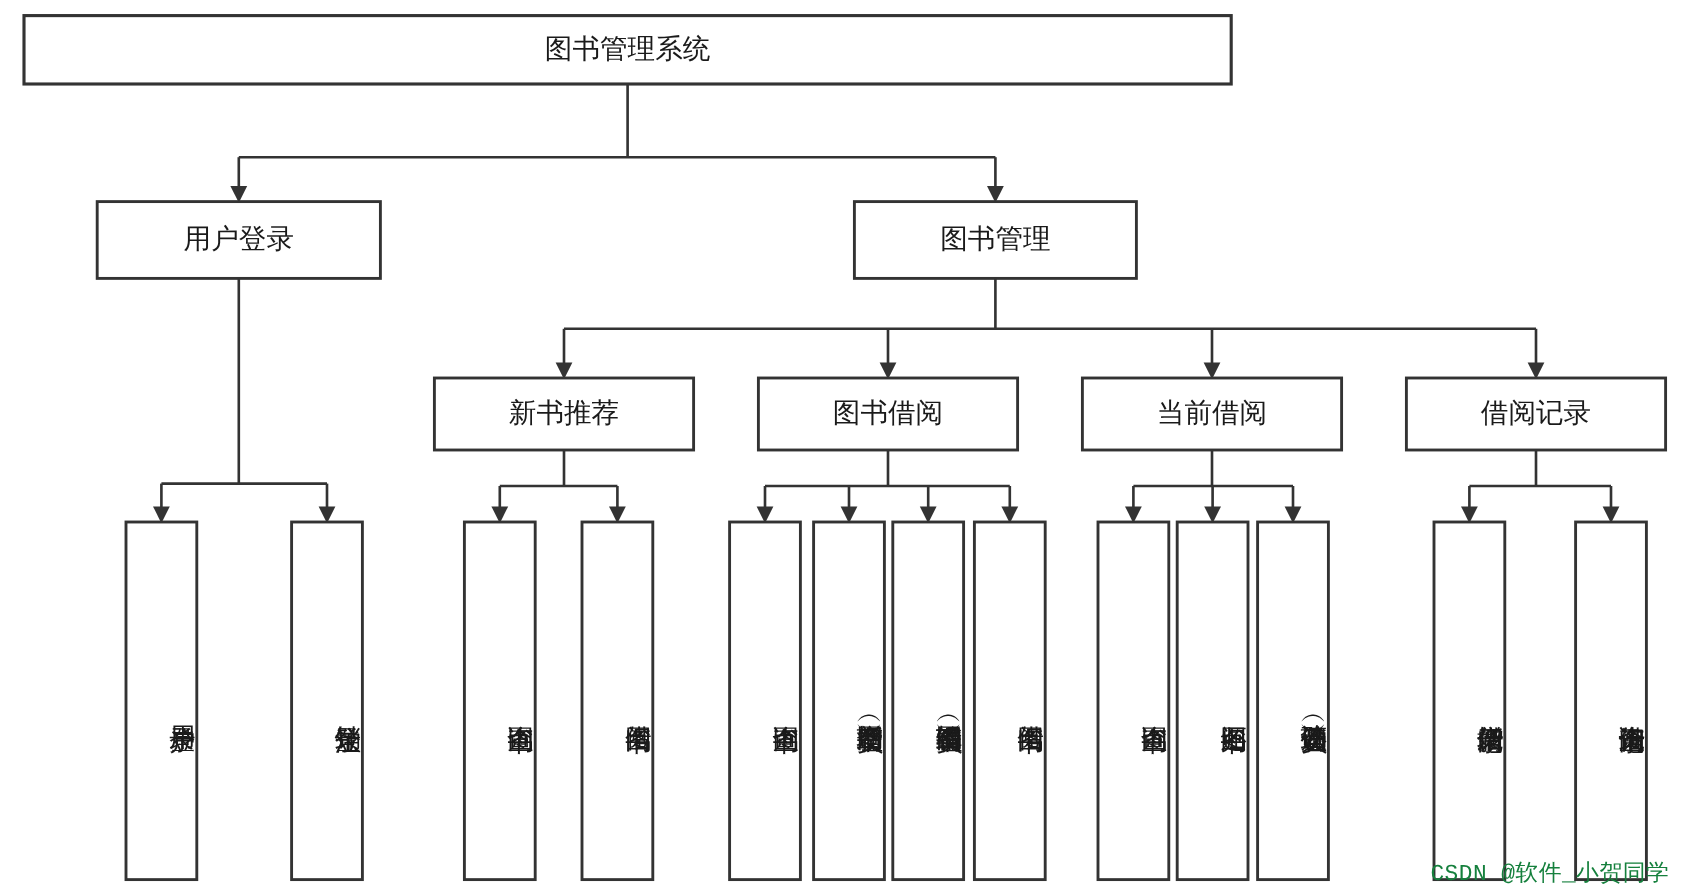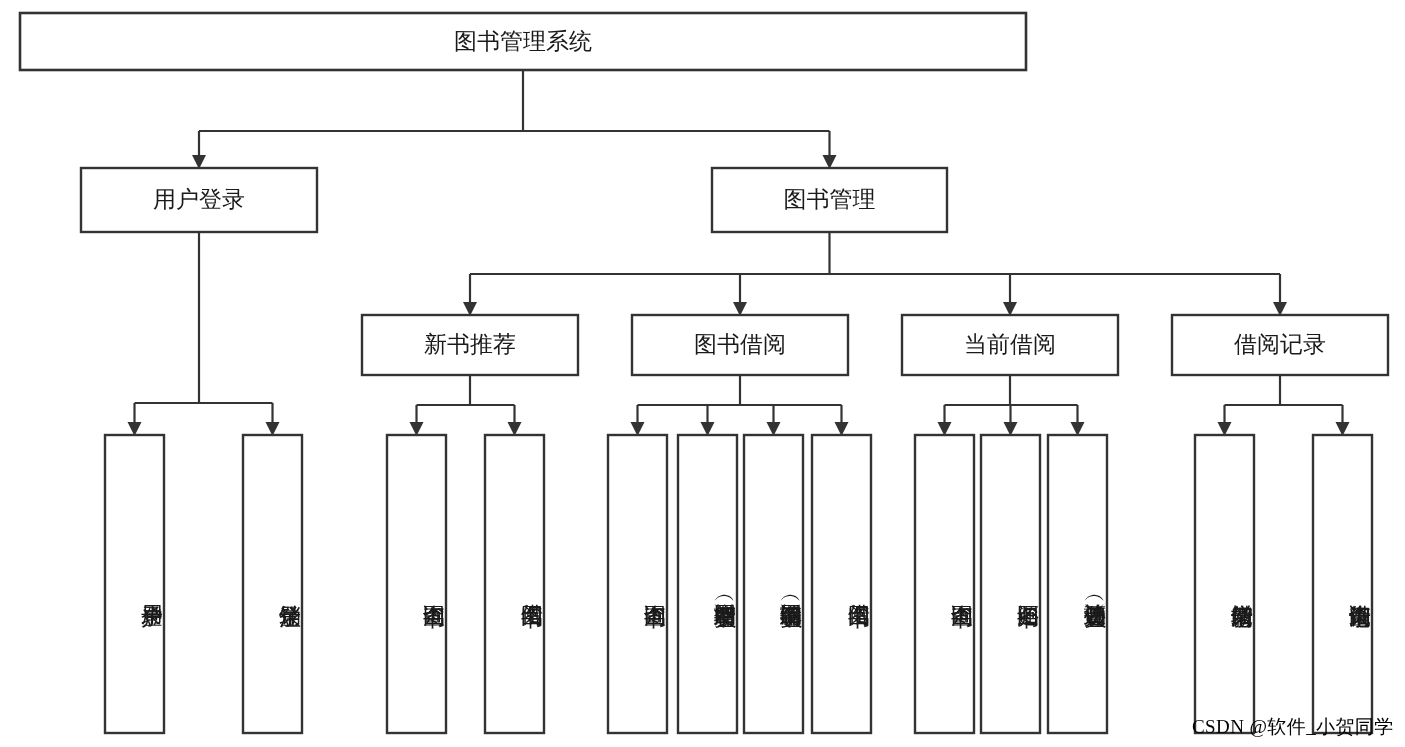--- a/index.html
+++ b/index.html
@@ -66,23 +66,23 @@
     text-orientation: upright;
     white-space: nowrap;
     letter-spacing: 0.5px;
     display: flex;
     align-items: flex-start;
     justify-content: center;
     pointer-events: none;
   }
   .watermark {
     position: absolute;
-    font-family: Liberation Serif, serif;
+    font-family: Liberation Mono, monospace;
     font-size: 19px;
-    color: #000000;
+    color: #15803d;
     white-space: nowrap;
     letter-spacing: 0.4px;
   }
 </style>
 </head>
 <body>
 
 <div id="diagram-root">
   <svg id="diagram-svg" viewBox="0 0 1405 747" xmlns="http://www.w3.org/2000/svg">
     <g id="connectors-layer">

